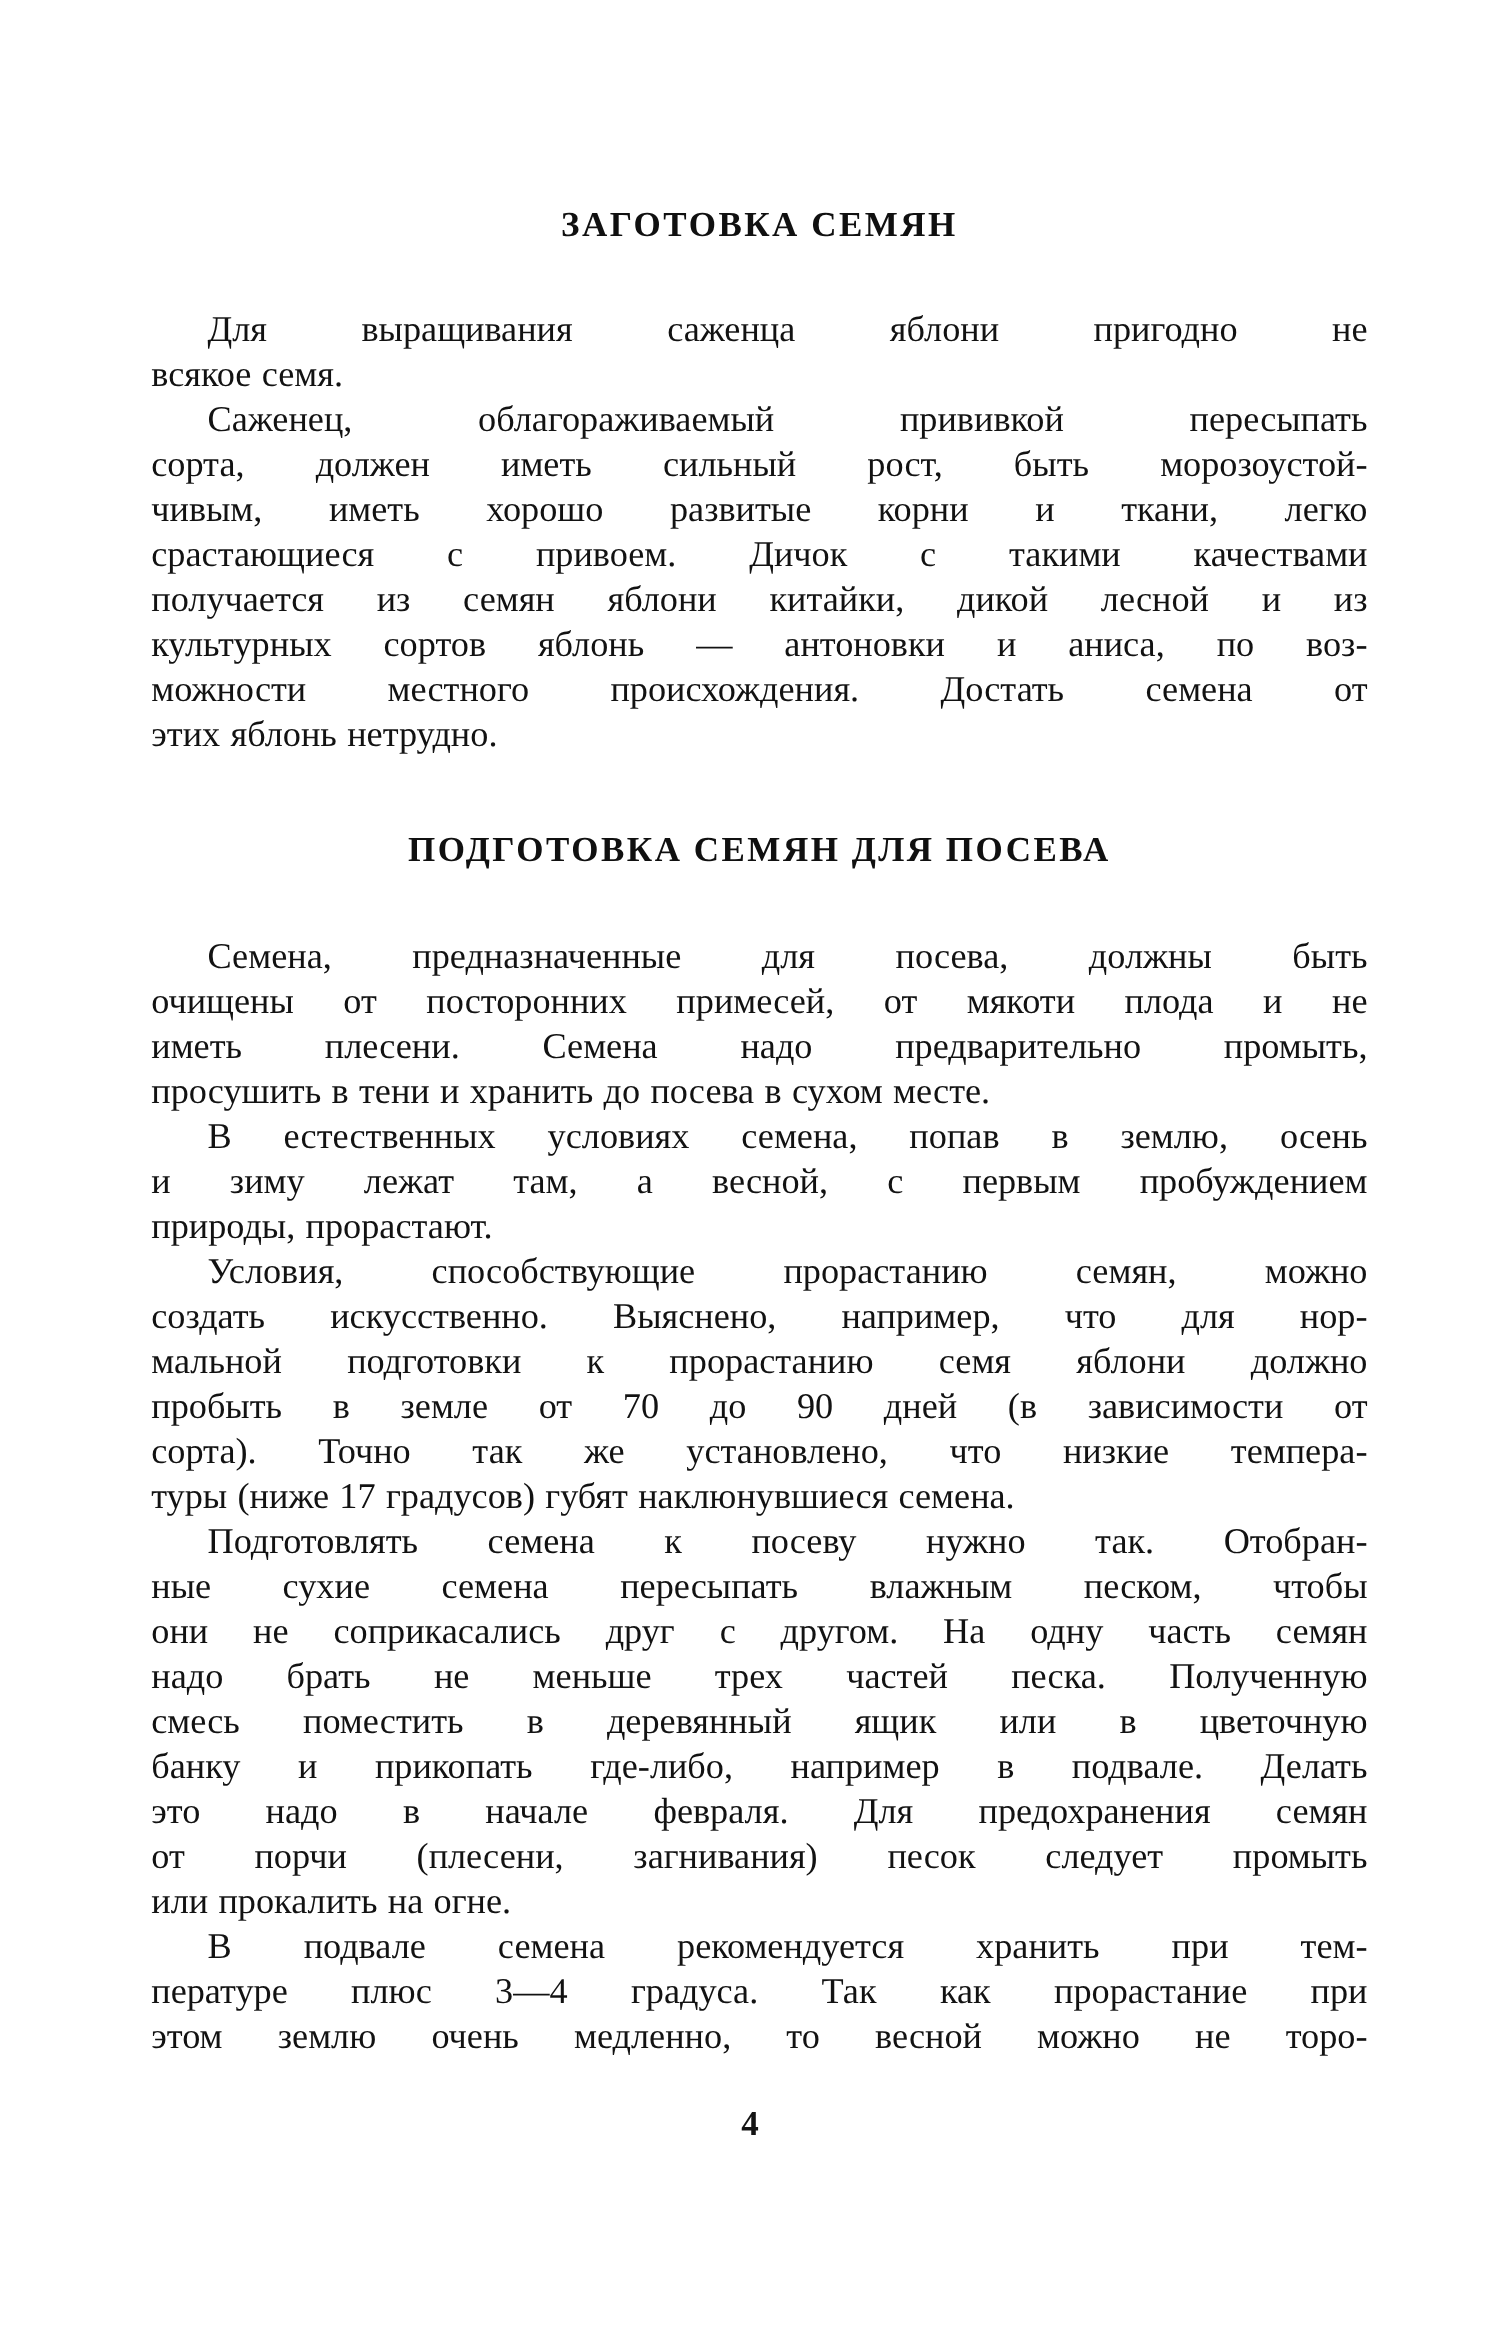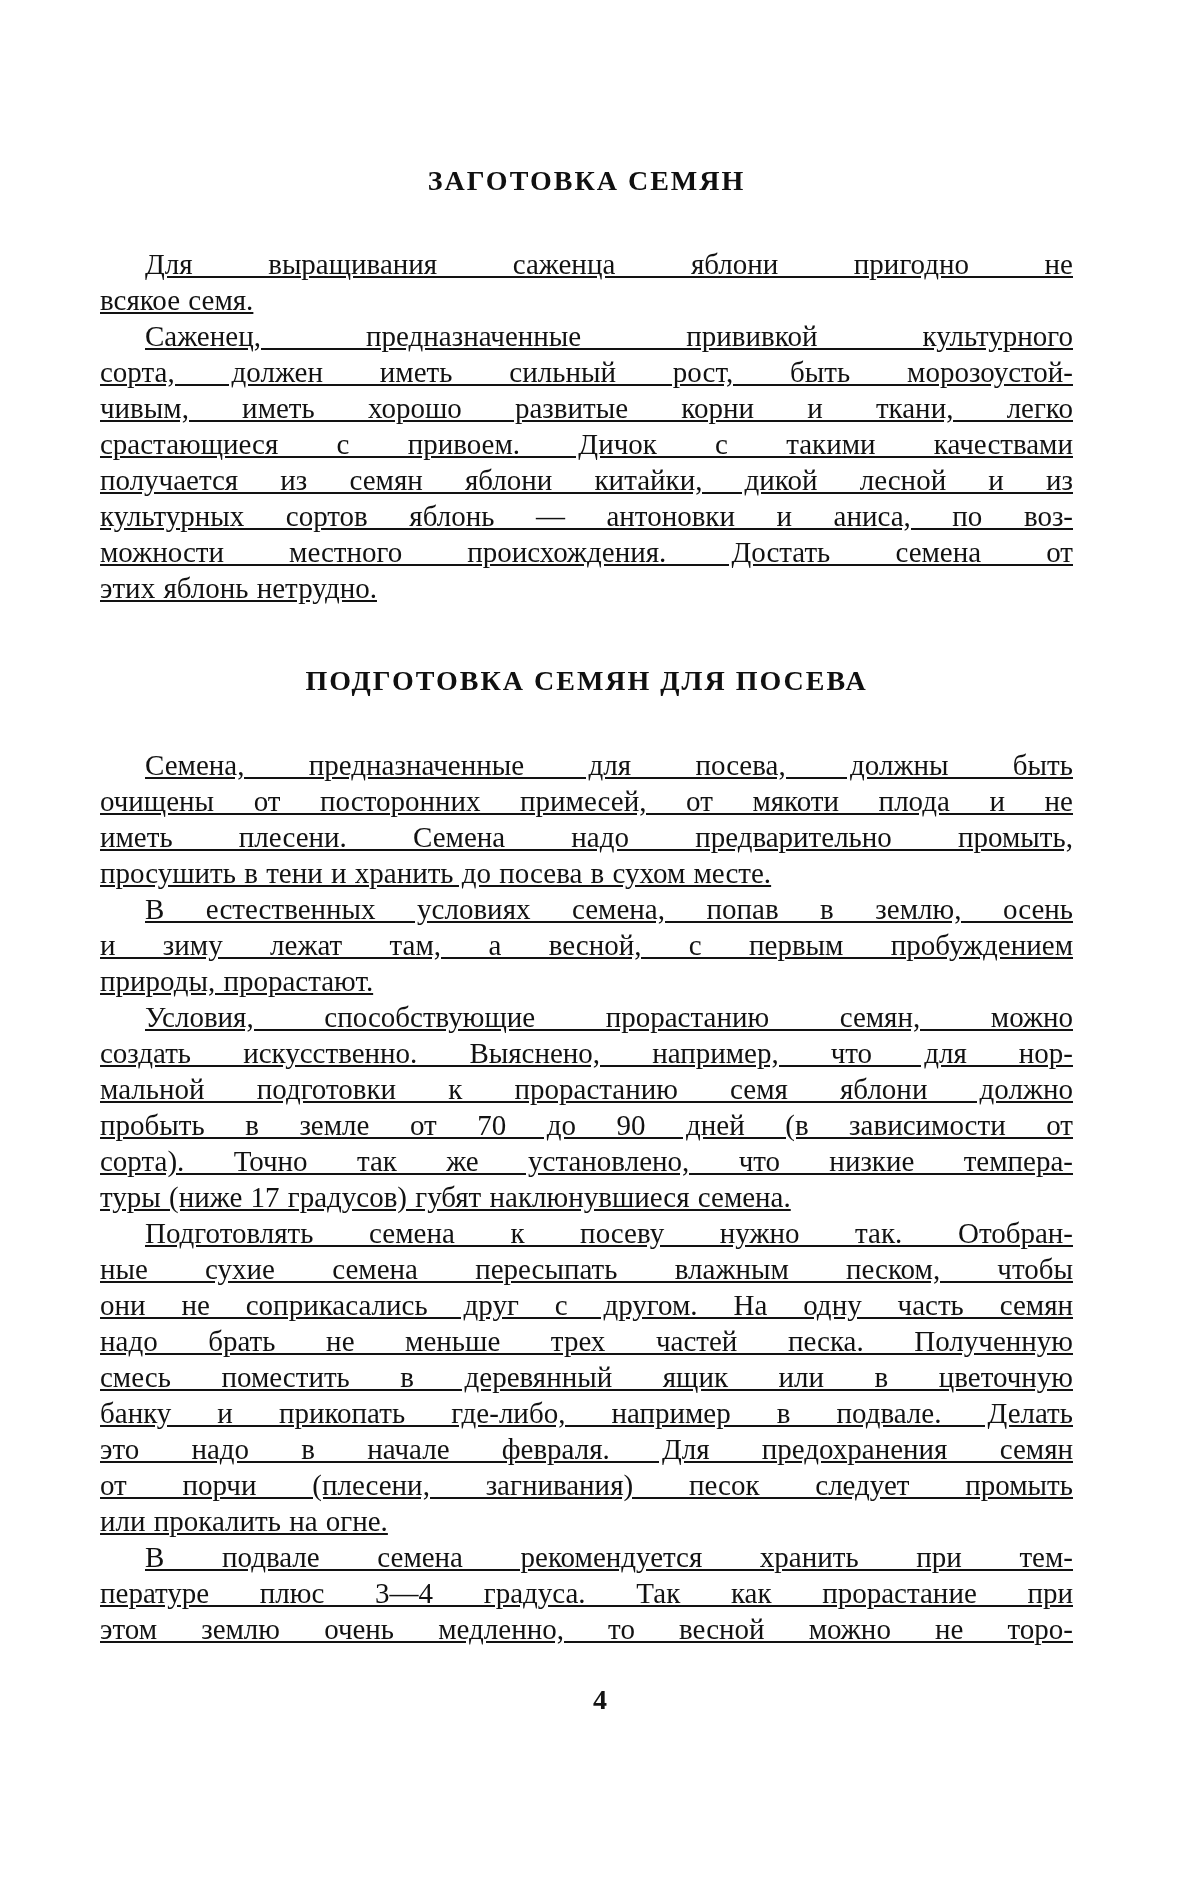--- a/index.html
+++ b/index.html
@@ -11,21 +11,21 @@
     position: relative;
     width: 1200px;
     height: 1880px;
     background: #ffffff;
     color: #121212;
     font-family: "Liberation Serif", "DejaVu Serif", serif;
     overflow: hidden;
   }
   .content {
     position: absolute;
-    left: 100px;
+    left: 121px;
     top: 0;
     width: 973px;
   }
   .heading {
     font-weight: 700;
     font-size: 28px;
     line-height: 30px;
     text-align: center;
     letter-spacing: 2px;
     color: #101010;
@@ -39,21 +39,20 @@
   .para {
     margin: 0;
   }
   .line {
     font-size: 29px;
     line-height: 36px;
     white-space: normal;
     text-align: justify;
     text-align-last: justify;
     word-spacing: 1px;
-    text-decoration: underline;
   }
   .line.indent {
     padding-left: 45px;
   }
   .line.final {
     text-align: right;
     text-align-last: left;
   }
   .footer {
     position: absolute;
@@ -73,21 +72,21 @@
 <body>
 
 <div class="page">
   <main class="content">
       <div class="heading heading-first">ЗАГОТОВКА СЕМЯН</div>
       <div class="para">
         <div class="line indent">Для выращивания саженца яблони пригодно не</div>
         <div class="line final">всякое семя.</div>
       </div>
       <div class="para">
-        <div class="line indent">Саженец, предназначенные прививкой культурного</div>
+        <div class="line indent">Саженец, облагораживаемый прививкой пересыпать</div>
         <div class="line">сорта, должен иметь сильный рост, быть морозоустой-</div>
         <div class="line">чивым, иметь хорошо развитые корни и ткани, легко</div>
         <div class="line">срастающиеся с привоем. Дичок с такими качествами</div>
         <div class="line">получается из семян яблони китайки, дикой лесной и из</div>
         <div class="line">культурных сортов яблонь — антоновки и аниса, по воз-</div>
         <div class="line">можности местного происхождения. Достать семена от</div>
         <div class="line final">этих яблонь нетрудно.</div>
       </div>
       <div class="heading heading-later">ПОДГОТОВКА СЕМЯН ДЛЯ ПОСЕВА</div>
       <div class="para">

